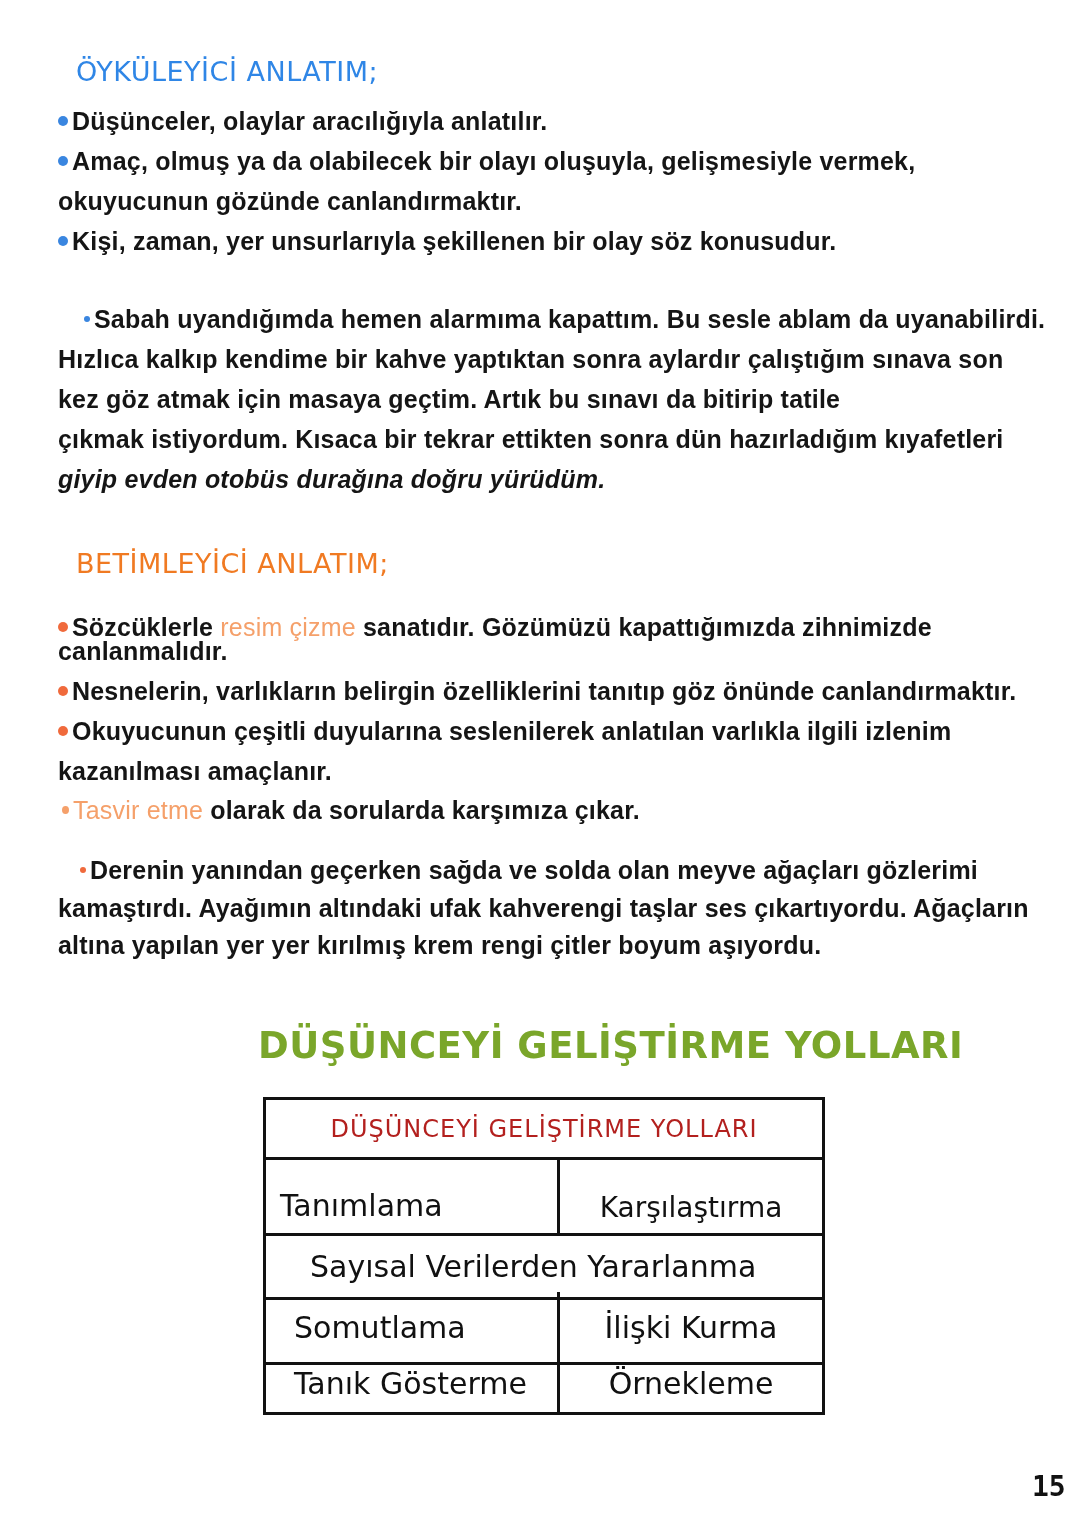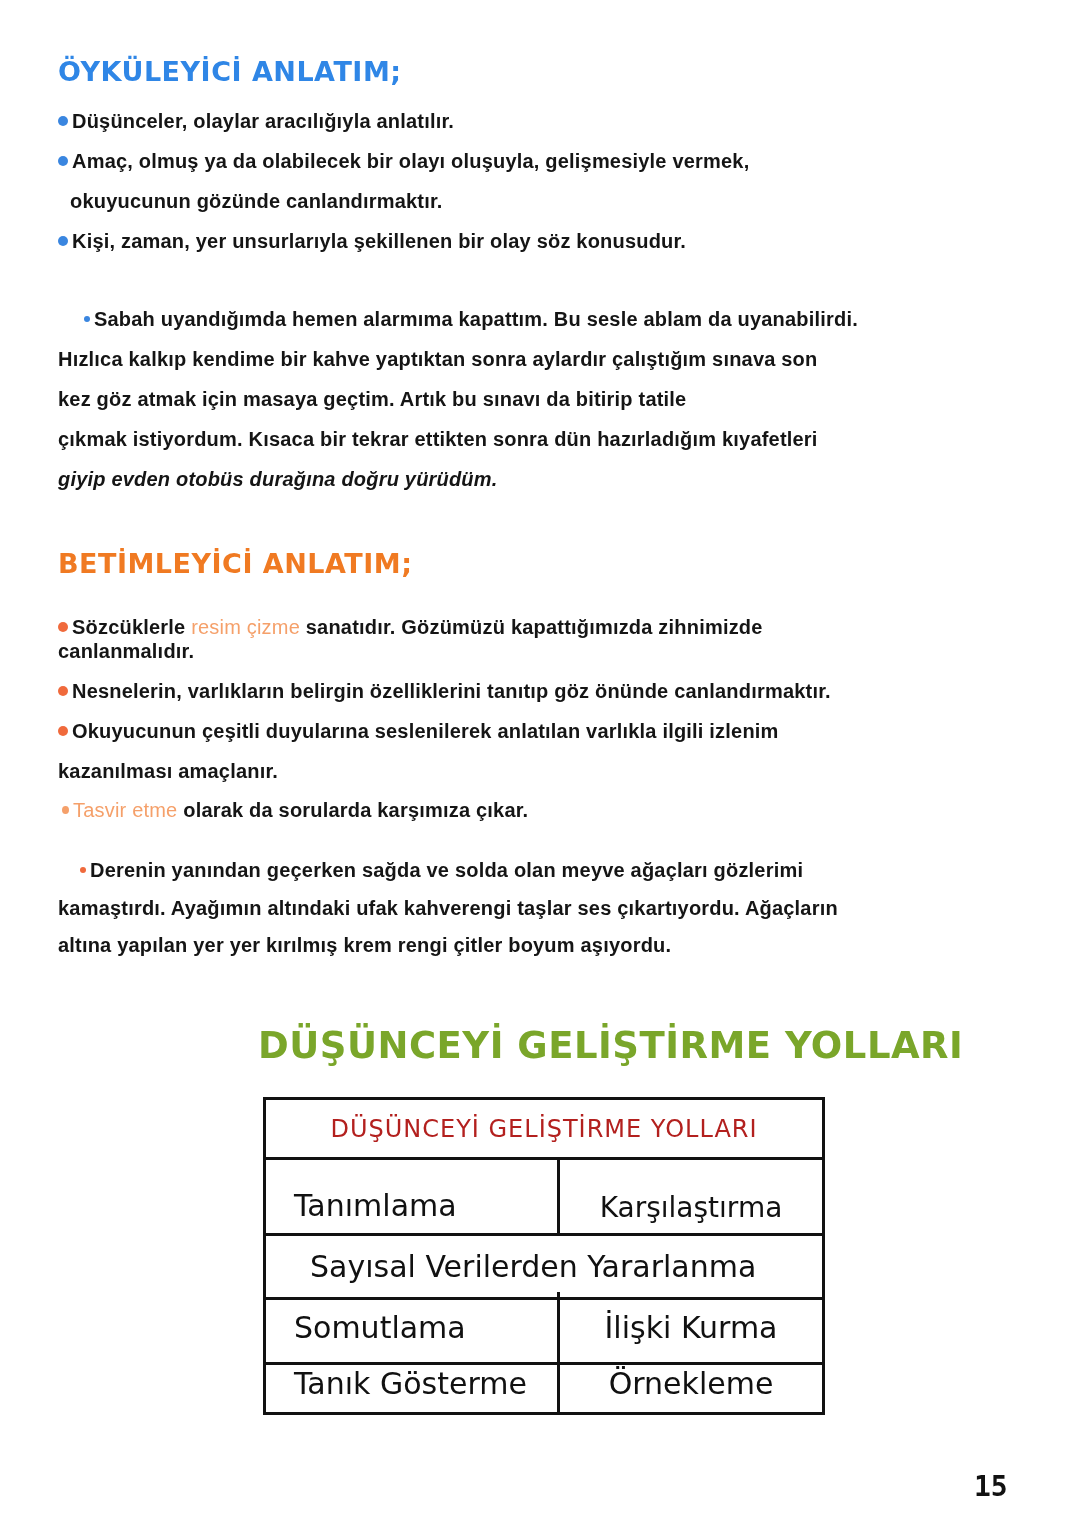--- a/index.html
+++ b/index.html
@@ -2,27 +2,27 @@
 <html><head>
   <meta charset="utf-8">
   <style>
     html, body { margin: 0; padding: 0; background: #ffffff; }
     body {
       width: 1080px; height: 1527px; position: relative; overflow: hidden;
       font-family: "DejaVu Sans", sans-serif; color: #111;
     }
     .page { position: absolute; left: 0; top: 0; width: 1080px; height: 1527px; }
     .heading {
-      position: absolute; left: 58px; font-weight: bold; font-size: 27px;
+      position: absolute; left: 76px; font-weight: normal; font-size: 27px;
       letter-spacing: 0.5px; font-family: "DejaVu Sans", sans-serif;
     }
     .h-blue { color: #2f86e6; top: 56px; }
     .h-orange { color: #f07a22; top: 548px; }
     .line {
-      position: absolute; left: 58px; font-size: 20px; font-weight: bold;
+      position: absolute; left: 58px; font-size: 25px; font-weight: bold;
       white-space: nowrap; line-height: 30px; color: #151515;
       font-family: "Liberation Sans", sans-serif; letter-spacing: 0.2px;
     }
     .bullet {
       display: inline-block; width: 10px; height: 10px; border-radius: 50%;
       margin-right: 4px; vertical-align: middle; position: relative; top: -2px;
     }
     .b-blue { background: #3a86e0; }
     .b-orange { background: #f06a3c; }
     .hl-orange { color: #f5a06a; font-weight: normal; }
@@ -43,38 +43,38 @@
       white-space: nowrap; box-sizing: border-box;
     }
     .tbl-cell.left { left: 0; width: 294px; border-right: 3px solid #111; padding-left: 28px; }
     .tbl-cell.right { left: 294px; right: 0; justify-content: center; }
     .tbl-cell.full { left: 0; right: 0; padding-left: 44px; }
     .tbl-header {
       font-size: 24px; color: #b3201e; justify-content: center; left: 0; right: 0;
       letter-spacing: 1px;
     }
     .page-num {
-      position: absolute; left: 974px; top: 1470px; font-size: 28px; font-weight: bold;
+      position: absolute; left: 1032px; top: 1470px; font-size: 28px; font-weight: bold;
       font-family: "DejaVu Sans Mono", monospace; color: #111;
     }
   </style>
 </head>
 <body>
 
 <div class="page">
 
   <div class="heading h-blue">ÖYKÜLEYİCİ ANLATIM;</div>
 
   <div class="line" style="top:106px;">
     <span class="bullet b-blue"></span><span>Düşünceler, olaylar aracılığıyla anlatılır.</span>
   </div>
   <div class="line" style="top:146px;">
     <span class="bullet b-blue"></span><span>Amaç, olmuş ya da olabilecek bir olayı oluşuyla, gelişmesiyle vermek,</span>
   </div>
-  <div class="line" style="top:186px;margin-left:12px;">okuyucunun gözünde canlandırmaktır.</div>
+  <div class="line" style="top:186px;">okuyucunun gözünde canlandırmaktır.</div>
   <div class="line" style="top:226px;">
     <span class="bullet b-blue"></span><span>Kişi, zaman, yer unsurlarıyla şekillenen bir olay söz konusudur.</span>
   </div>
 
   <div class="line" style="top:304px; left:84px;">
     <span class="bullet b-blue" style="width:6px;height:6px;"></span><span>Sabah uyandığımda hemen alarmıma kapattım. Bu sesle ablam da uyanabilirdi.</span>
   </div>
   <div class="line" style="top:344px;">Hızlıca kalkıp kendime bir kahve yaptıktan sonra aylardır çalıştığım sınava son</div>
   <div class="line" style="top:384px;">kez göz atmak için masaya geçtim. Artık bu sınavı da bitirip tatile</div>
   <div class="line" style="top:424px;">çıkmak istiyordum. Kısaca bir tekrar ettikten sonra dün hazırladığım kıyafetleri</div>
@@ -103,21 +103,21 @@
   <div class="line" style="top:893px;">kamaştırdı. Ayağımın altındaki ufak kahverengi taşlar ses çıkartıyordu. Ağaçların</div>
   <div class="line" style="top:930px;">altına yapılan yer yer kırılmış krem rengi çitler boyum aşıyordu.</div>
 
   <div class="section-title">DÜŞÜNCEYİ GELİŞTİRME YOLLARI</div>
 
   <div class="tbl">
     <div class="tbl-row" style="top:0; height:60px;">
       <div class="tbl-cell tbl-header">DÜŞÜNCEYİ  GELİŞTİRME  YOLLARI</div>
     </div>
     <div class="tbl-row" style="top:60px; height:76px;">
-      <div class="tbl-cell left" style="padding-top:18px;">Tanımlama</div>
+      <div class="tbl-cell left" style="padding-top:18px;padding-left:14px;">Tanımlama</div>
       <div class="tbl-cell right" style="padding-top:22px; font-size:28px;">Karşılaştırma</div>
     </div>
     <div class="tbl-row" style="top:136px; height:64px;">
       <div class="tbl-cell full">Sayısal Verilerden Yararlanma</div>
     </div>
     <div class="tbl-row" style="top:192px; height:73px;">
       <div class="tbl-cell left">Somutlama</div>
       <div class="tbl-cell right">İlişki Kurma</div>
     </div>
     <div class="tbl-row" style="top:254px; height:58px;">

